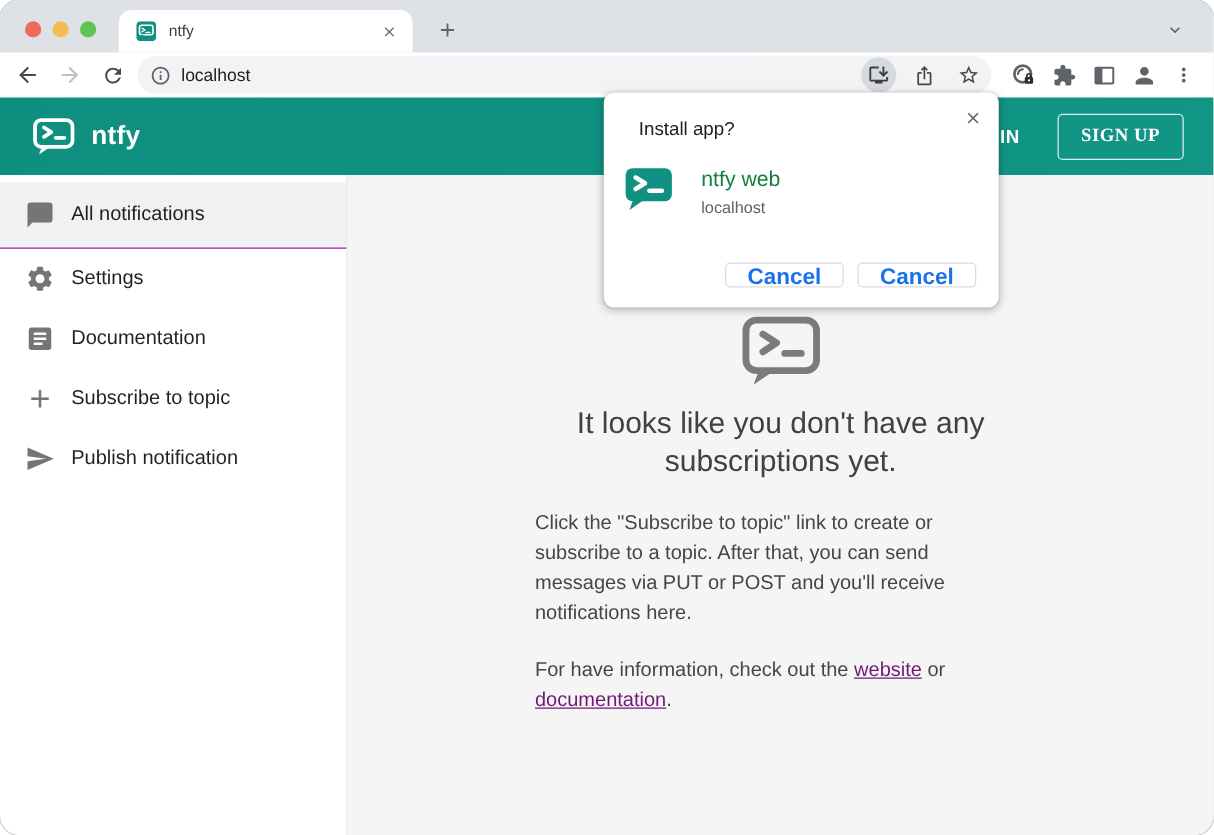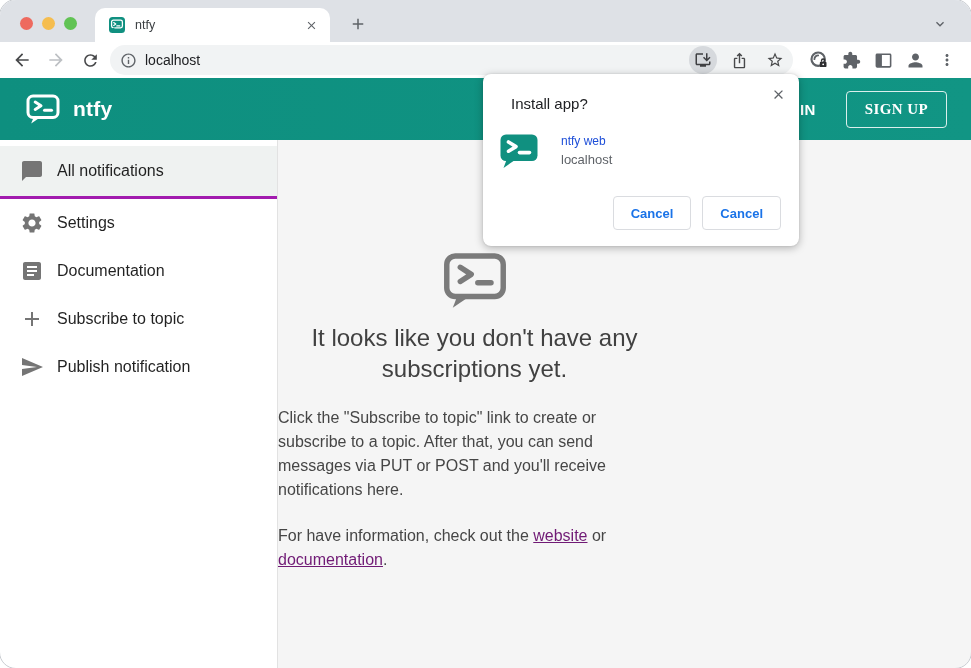--- a/index.html
+++ b/index.html
@@ -37,41 +37,41 @@
   .spacer{ flex:1; }
   .hbtn{ background:transparent; border:none; color:#fff; font-size:15px; font-weight:bold;
          letter-spacing:.4px; padding:8px 16px; cursor:pointer; }
   .hbtn.outlined{ border:1.5px solid rgba(255,255,255,.85); border-radius:4px; margin-left:14px; padding:9px 18px;font-family:Liberation Serif, serif; }
 
   
   .app-body{ display:flex; height:528px; }
   .sidebar{ width:278px; background:#fff; border-right:1px solid #e2e2e2; padding-top:6px; }
   .side-item{ height:48px; display:flex; align-items:center; padding-left:20px; gap:13px;
               font-size:16px; color:rgba(0,0,0,.87); cursor:pointer; }
-  .side-item.selected{ height:53px; background:#eff2f1; border-bottom:3px solid #a21caf; }
+  .side-item.selected{ height:53px; background:#eff2f1; border-bottom:1px solid #a21caf; }
   .side-item .micon{ width:24px; height:24px; flex:0 0 auto; display:flex; align-items:center; justify-content:center; }
 
-  .content{ flex:1; background:#f5f5f5; display:flex; justify-content:flex-start; overflow:hidden; }
+  .content{ flex:1; background:#f5f5f5; display:flex; justify-content:center; overflow:hidden; }
   .empty{ width:393px; padding-top:112px; text-align:center; }
   .empty h2{ margin-top:9px; font-size:24px; font-weight:400; line-height:1.3; color:#414141; }
   .empty p{ width:352px; margin:22px auto 0 0; text-align:left; font-size:16px; line-height:1.5;
             color:#464646; }
   .empty a{ color:#701a75; text-decoration:underline; cursor:pointer; }
 
   
   .dialog{ position:absolute; left:483px; top:74px; width:316px; height:172px; background:#fff;
            border-radius:8px; box-shadow:0 2px 8px rgba(0,0,0,.28), 0 0 2px rgba(0,0,0,.12); z-index:10; }
   .dlg-close{ position:absolute; top:9px; right:10px; }
   .dlg-title{ position:absolute; left:28px; top:21px; font-size:15px; font-weight:400; color:#202124; }
   .dlg-row{ position:absolute; left:17px; top:59px; display:flex; gap:23px; }
-  .dlg-name{ font-size:12px; color:#1d4ed8; margin-top:1px; }
+  .dlg-name{ font-size:17px; color:#15803d; margin-top:1px; }
   .dlg-origin{ font-size:13px; color:#5f6368; margin-top:4px; }
   .dlg-actions{ position:absolute; right:18px; bottom:16px; display:flex; gap:11px; }
-  .dlg-btn{ height:34px; padding:0 17px; background:#fff; border:1px solid #dadce0; border-radius:4px;
-            color:#1a73e8; font-size:13px; font-weight:bold; font-family:"Liberation Sans",sans-serif; cursor:pointer; }
+  .dlg-btn{ height:20px; padding:0 17px; background:#fff; border:1px solid #dadce0; border-radius:4px;
+            color:#1a73e8; font-size:18px; font-weight:bold; font-family:"Liberation Sans",sans-serif; cursor:pointer; }
   svg{ display:block; }
 </style>
 </head>
 <body>
 
 <div class="window">
 
   <div class="tabstrip">
     <div class="traffic">
       <span class="light red"></span>

